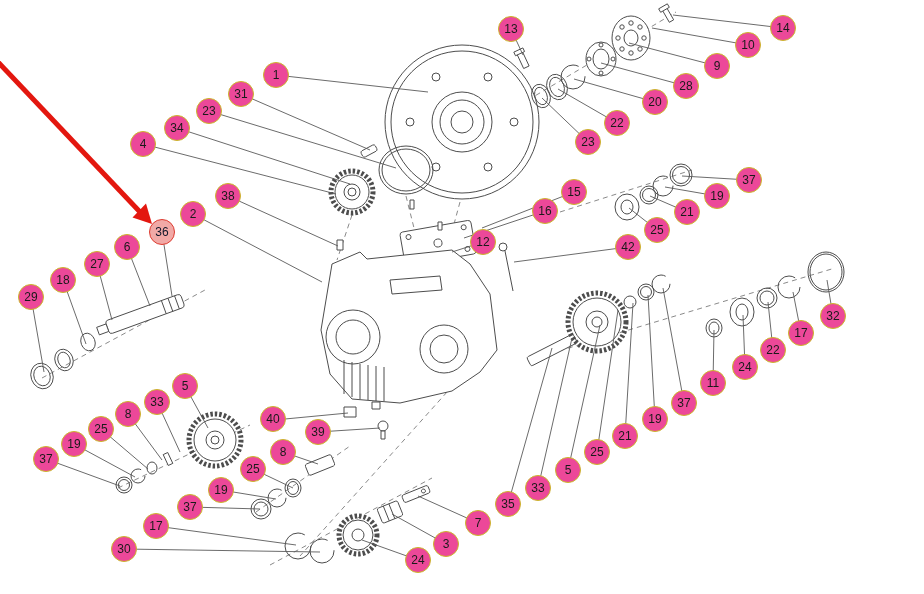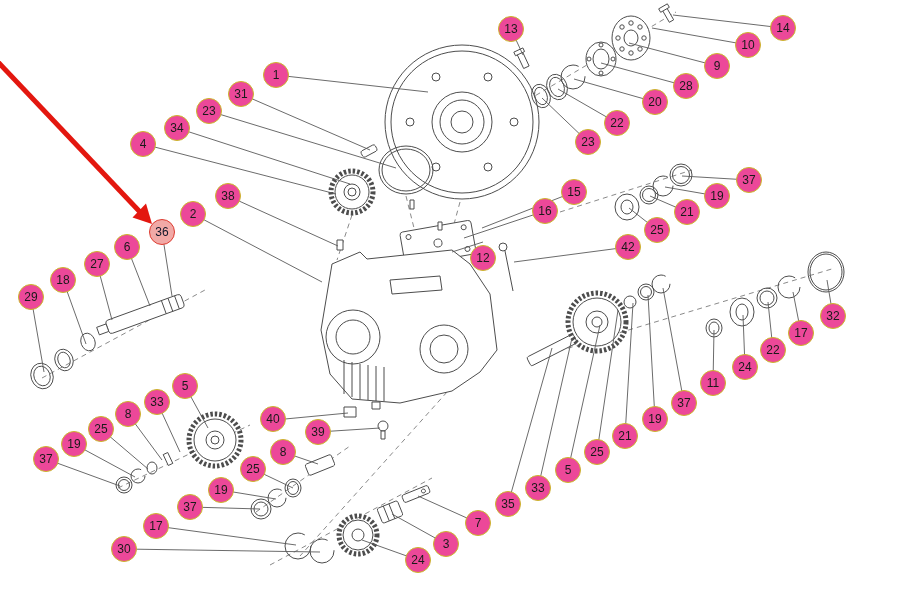--- a/index.html
+++ b/index.html
@@ -308,21 +308,21 @@
       <div class="callout" style="left: 498px; top: 16px;">13</div>
       <div class="callout" style="left: 575px; top: 129px;">23</div>
       <div class="callout" style="left: 604px; top: 110px;">22</div>
       <div class="callout" style="left: 642px; top: 89px;">20</div>
       <div class="callout" style="left: 673px; top: 73px;">28</div>
       <div class="callout" style="left: 704px; top: 53px;">9</div>
       <div class="callout" style="left: 735px; top: 32px;">10</div>
       <div class="callout" style="left: 770px; top: 15px;">14</div>
       <div class="callout" style="left: 561px; top: 179px;">15</div>
       <div class="callout" style="left: 532px; top: 198px;">16</div>
-      <div class="callout" style="left: 470px; top: 245px;">12</div>
+      <div class="callout" style="left: 470px; top: 229px;">12</div>
       <div class="callout" style="left: 615px; top: 234px;">42</div>
       <div class="callout" style="left: 644px; top: 217px;">25</div>
       <div class="callout" style="left: 674px; top: 199px;">21</div>
       <div class="callout" style="left: 704px; top: 183px;">19</div>
       <div class="callout" style="left: 736px; top: 167px;">37</div>
       <div class="callout" style="left: 820px; top: 303px;">32</div>
       <div class="callout" style="left: 788px; top: 320px;">17</div>
       <div class="callout" style="left: 760px; top: 337px;">22</div>
       <div class="callout" style="left: 732px; top: 354px;">24</div>
       <div class="callout" style="left: 700px; top: 370px;">11</div>

